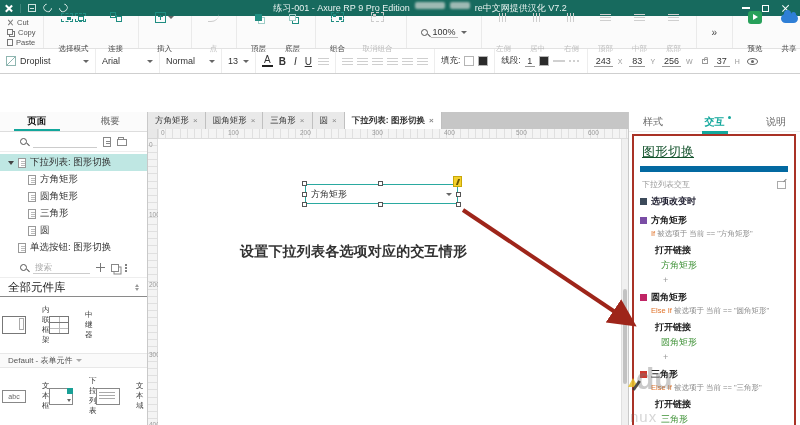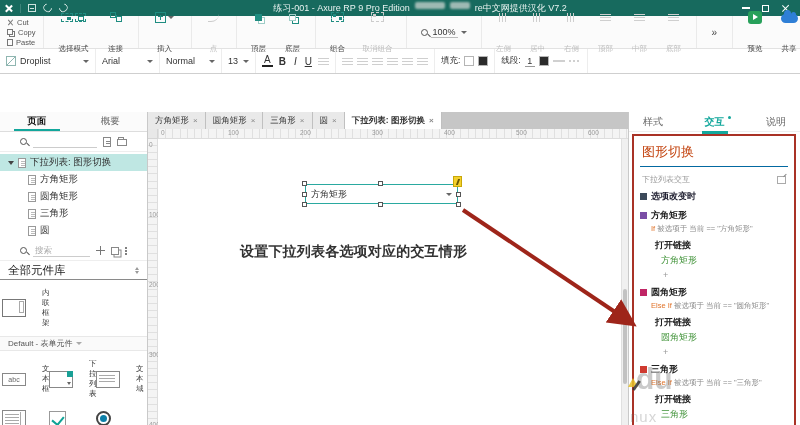--- a/index.html
+++ b/index.html
@@ -178,21 +178,21 @@
   .cscroll .thumb { position:absolute; left:1px; right:1px; top:150px; height:95px; background:#c2c2c2; border-radius:3px; }
 
   
   .rpanel { width:172px; border-left:1px solid #c9c9c9; background:#fff; position:relative; flex:none; }
   .rtabs { height:20px; display:flex; align-items:center; justify-content:space-between; padding:0 14px; border-bottom:1px solid #eee; font-size:10px; color:#666; }
   .rtab { position:relative; }
   .rtab.active { color:#13a79c; font-weight:bold; }
   .rtab.active::before { content:""; position:absolute; right:-6px; top:1px; width:3px; height:3px; border-radius:50%; background:#13a79c; }
   .rtab.active::after { content:""; position:absolute; left:-3px; right:-3px; bottom:-5px; height:2.5px; background:#13a79c; }
   .redbox { position:absolute; left:3px; top:22px; width:164px; height:297px; border:2.5px solid #a93226; padding:5px 6px; overflow:hidden; background:#fff; }
-  .rp-title { font-size:13px; color:#c2410c; padding:2px 0 5px 2px; border-bottom:1px solid #0369a1; }
+  .rp-title { font-size:13px; color:#14532d; padding:2px 0 5px 2px; border-bottom:6px solid #0369a1;text-decoration:underline; }
   .rp-secrow { display:flex; align-items:center; justify-content:space-between; margin-top:7px; padding:0 2px; }
   .rp-seclabel { font-size:8px; color:#999; }
   .ic-editsq { width:9px; height:8px; border:1px solid #aaa; position:relative;}
   .ic-editsq::after { content:""; position:absolute; right:-2px; top:-2px; width:4px; height:1.2px; background:#888; transform:rotate(-45deg); }
   .rp-event { display:flex; align-items:center; gap:4px; margin-top:5px; font-size:9px; font-weight:bold; color:#223; }
   .ic-eventsq { width:7px; height:7px; background:#3c4a5a; }
   .case { margin-top:6px; }
   .case-name { display:flex; align-items:center; gap:4px; font-size:9px; font-weight:bold; color:#222; }
   .case-color { width:7px; height:7px; flex:none; }
   .case-cond { padding-left:11px; font-size:7.5px; color:#8a8a8a; margin-top:2px; white-space:nowrap; }
@@ -424,20 +424,32 @@
       <span class="swatch white"></span>
       <span class="swatch dark"></span>
     </div>
     <div class="sgroup">
       <span style="font-size:8.5px">线段:</span>
       <span class="num-in" style="min-width:10px">1</span>
       <span class="swatch dark"></span>
       <span class="ic-linestyle"></span>
       <span class="ic-linestyle dash"></span>
     </div>
+    <div class="sgroup" style="border-right:none;">
+      <span class="num-in">243</span>
+      <span class="axis-lbl">X</span>
+      <span class="num-in">83</span>
+      <span class="axis-lbl">Y</span>
+      <span class="num-in">256</span>
+      <span class="axis-lbl">W</span>
+      <span class="ic-lock"></span>
+      <span class="num-in">37</span>
+      <span class="axis-lbl">H</span>
+      <span class="ic-eye"></span>
+    </div>
   </div>
 
   <div class="main">
 
     <div class="lpanel">
       <div class="ptabs">
         <div class="ptab active">页面</div>
         <div class="ptab">概要</div>
       </div>
       <div class="searchrow">
@@ -460,20 +472,24 @@
           <span class="ic-doc"></span>
           <span>圆角矩形</span>
         </div>
         <div class="trow child">
           <span class="ic-doc"></span>
           <span>三角形</span>
         </div>
         <div class="trow child">
           <span class="ic-doc"></span>
           <span>圆</span>
+        </div>
+        <div class="trow" style="padding-left:18px;">
+          <span class="ic-doc"></span>
+          <span>单选按钮: 图形切换</span>
         </div>
       </div>
       <div class="searchrow">
         <span class="mag"></span>
         <span class="searchline">搜索</span>
         <span class="plus-ic"></span>
         <span class="ic-lib"></span>
         <span class="dots-v"></span>
       </div>
       <div class="libfilter">
@@ -482,20 +498,26 @@
             <span class="up"></span>
             <span class="dn"></span>
           </span>
       </div>
       <div class="widgrid">
         <div class="wcell">
           <span class="wicon">
               <span class="ic-iframe"></span>
             </span>
           <span>内联框架</span>
+        </div>
+        <div class="wcell">
+          <span class="wicon">
+              <span class="ic-repeater"></span>
+            </span>
+          <span>中继器</span>
         </div>
       </div>
       <div class="sechead">
         <span>Default - 表单元件</span>
         <span class="caret lite"></span>
       </div>
       <div class="widgrid">
         <div class="wcell">
           <span class="wicon">
               <span class="ic-textfield">abc</span>

